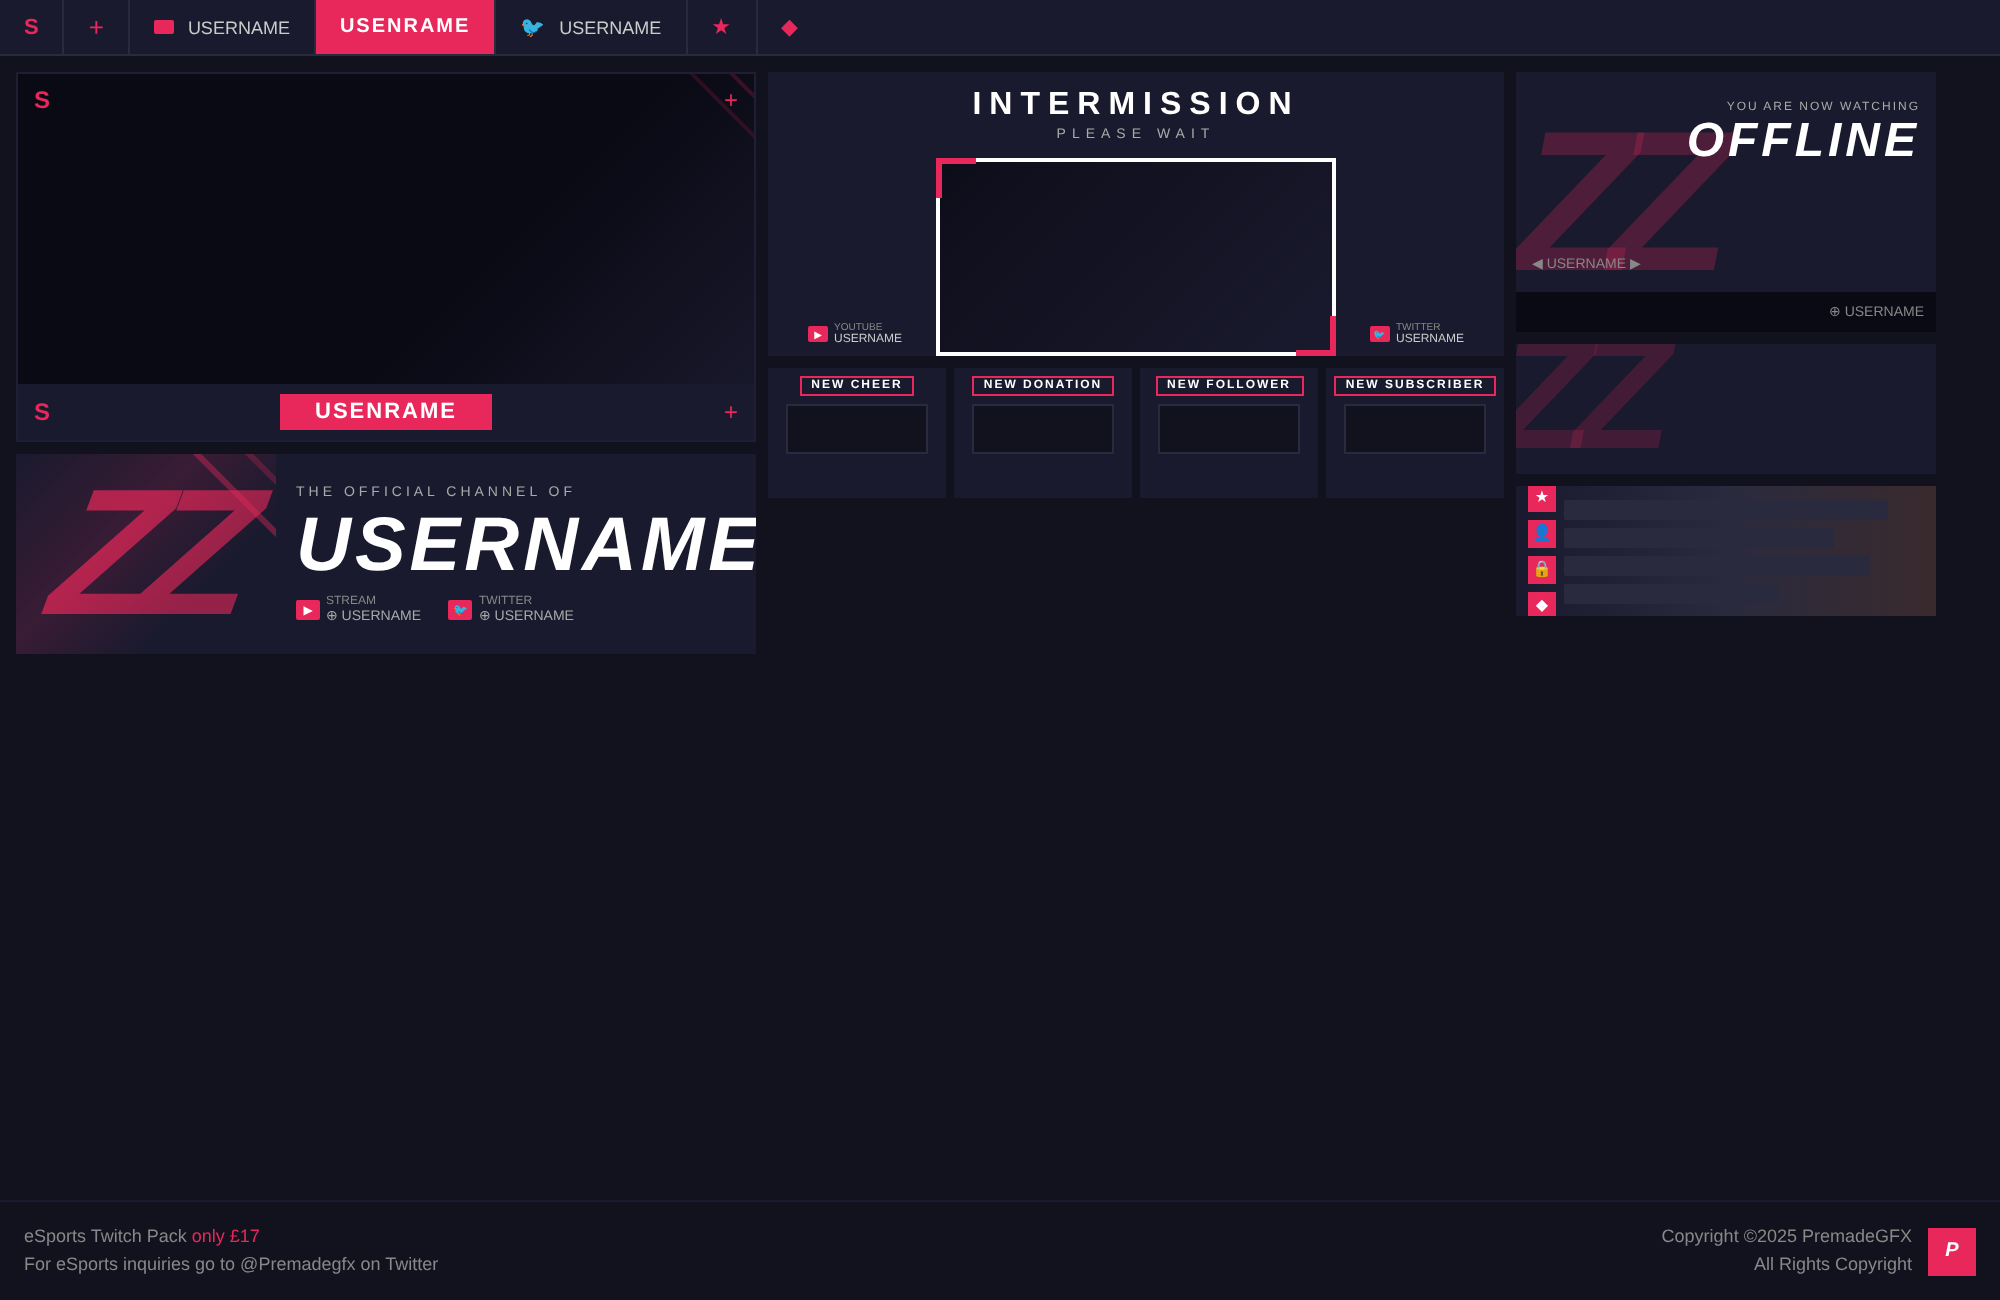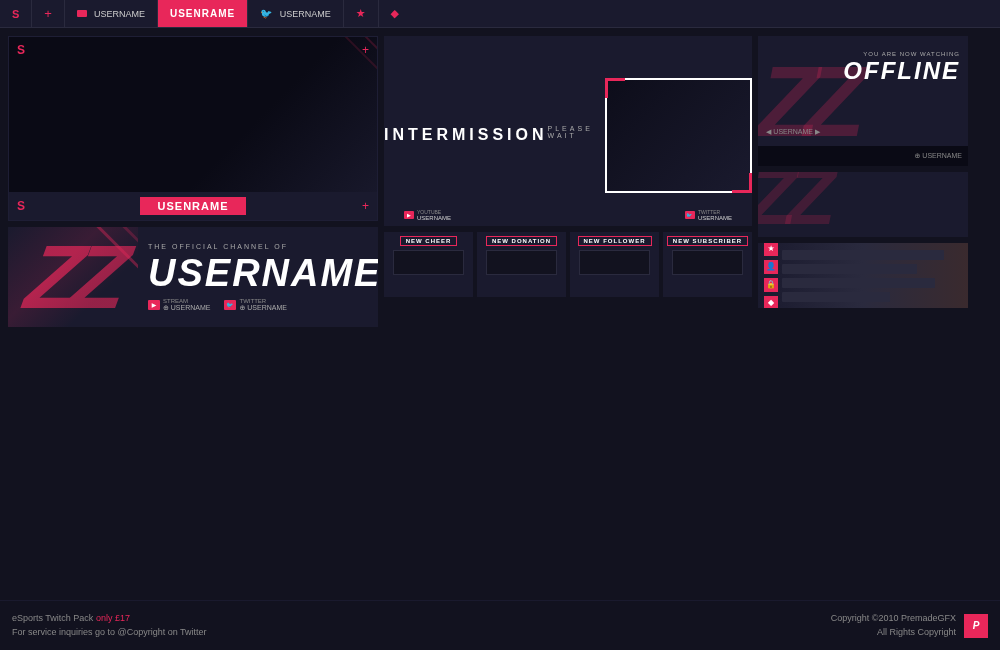--- a/index.html
+++ b/index.html
@@ -236,25 +236,26 @@
     
     .middle-section {
       display: flex;
       flex-direction: column;
       gap: 6px;
       width: 368px;
     }
 
     .intermission-panel {
       width: 100%;
-      height: 190px;
+      height: 142px;
       background: #1a1a2e;
       position: relative;
       overflow: hidden;
       display: flex;
+      flex-direction: column;
       align-items: center;
     }
 
     .intermission-title {
       margin-top: 8px;
       font-size: 16px;
       font-weight: 900;
       color: #fff;
       letter-spacing: 4px;
       text-transform: uppercase;
@@ -904,25 +905,25 @@
       </div>
     </div>
 
   </div>
 
   <div class="footer">
     <div class="footer-left">
       <div>
         eSports Twitch Pack <span>only £17</span>
       </div>
-      <div>For service inquiries go to @Copyright on Twitter</div>
+      <div>For eSports inquiries go to @Premadegfx on Twitter</div>
     </div>
     <div class="footer-right">
       <div class="footer-copyright">
-        <div>Copyright ©2010 PremadeGFX</div>
+        <div>Copyright ©2025 PremadeGFX</div>
         <div>All Rights Copyright</div>
       </div>
       <div class="footer-logo">
         <span>P</span>
       </div>
     </div>
   </div>
 
 </div>
 

